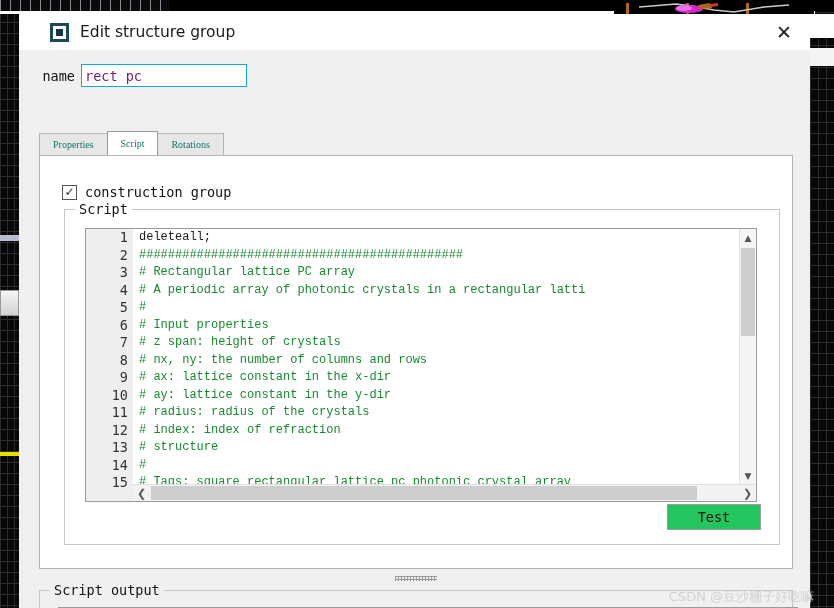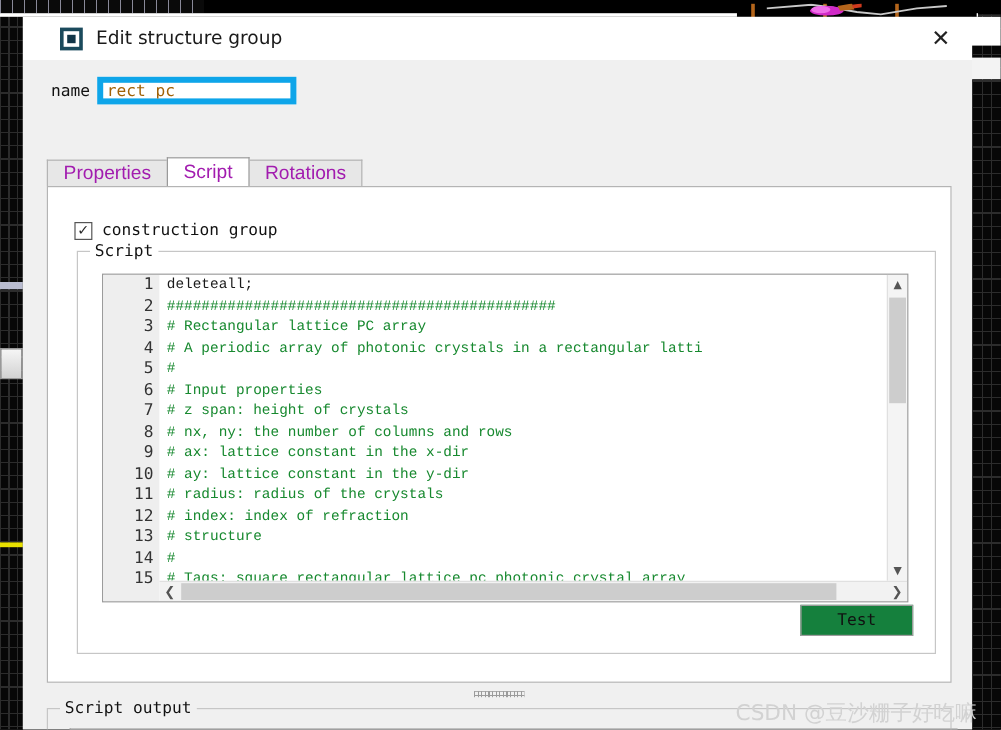--- a/index.html
+++ b/index.html
@@ -97,41 +97,41 @@
     display: flex; align-items: center;
   }
   .name-label {
     width: 56px; text-align: right;
     font-family: "DejaVu Sans Mono", monospace;
     font-size: 13.5px; color: #111;
   }
   .name-input {
     margin-left: 6px;
     width: 166px; height: 23px;
-    border: 5px solid #0ea5e9;
-    background: #ffffff;
-    font-family: "DejaVu Sans Mono", monospace;
-    font-size: 13.5px; color: #a16207;
+    border: 1px solid #0ea5e9;
+    background: #ffffff;
+    font-family: "DejaVu Sans Mono", monospace;
+    font-size: 13.5px; color: #701a75;
     padding: 0 3px;
     box-sizing: border-box;
     outline: none;
   }
 
   
   .tabstrip {
     position: absolute; left: 20px; top: 82px;
     width: 754px; height: 23px;
     display: flex; align-items: flex-end;
   }
   .tab {
     height: 22px;
     padding: 0 13px;
     display: flex; align-items: center;
-    font-family: Liberation Sans, sans-serif;
-    font-size: 16px; color: #a21caf;
+    font-family: Liberation Serif, serif;
+    font-size: 10px; color: #0f766e;
     background: #e7e7e7;
     border: 1px solid #b4b4b4;
     border-bottom: none;
     margin-right: -1px;
     cursor: pointer;
     box-sizing: border-box;
   }
   .tab.active {
     background: #ffffff;
     height: 24px;
@@ -246,21 +246,21 @@
   .hscroll .arrow.right { right: 0; }
   .hscroll .thumb {
     position: absolute; top: 1px; left: 18px; width: 546px; height: 14px;
     background: #cdcdcd; cursor: pointer;
   }
 
   
   .test-btn {
     position: absolute; right: 18px; bottom: 14px;
     width: 94px; height: 26px;
-    background: #15803d;
+    background: #22c55e;
     border: 1px solid #9c9c9c;
     font-family: "DejaVu Sans Mono", monospace;
     font-size: 13.5px; color: #111;
     display: flex; align-items: center; justify-content: center;
     cursor: pointer; box-sizing: border-box;
   }
 
   
   .splitter {
     position: absolute; left: 20px; top: 520px; width: 754px; height: 18px;
@@ -281,21 +281,21 @@
     width: 740px; height: 44px;
     border: 1px solid #9b9b9b; border-right: none; border-bottom: none;
     background: #ffffff;
     box-sizing: border-box;
   }
 
   
   .watermark {
     position: absolute; right: 20px; bottom: 2px;
     font-family: "DejaVu Sans", sans-serif;
-    font-size: 18px; color: #d2d2d2;
+    font-size: 13px; color: #d2d2d2;
     white-space: nowrap;
     pointer-events: none;
   }
 </style>
 </head>
 <body>
 
 <div id="root">
 
   <div class="bg-black"></div>

